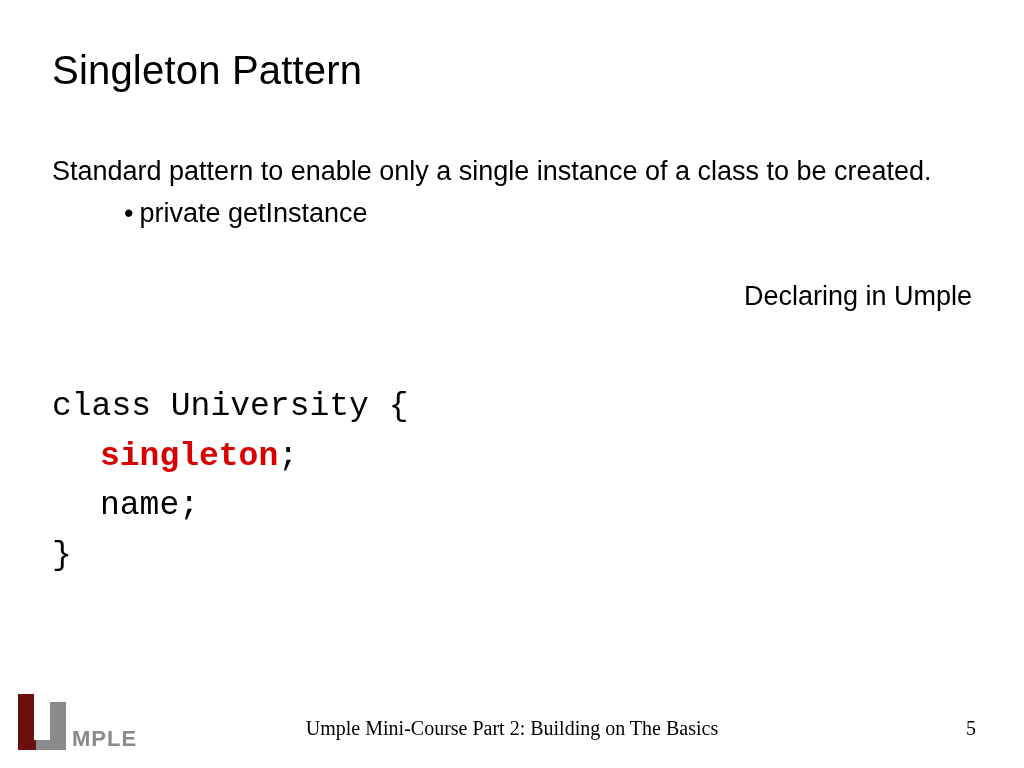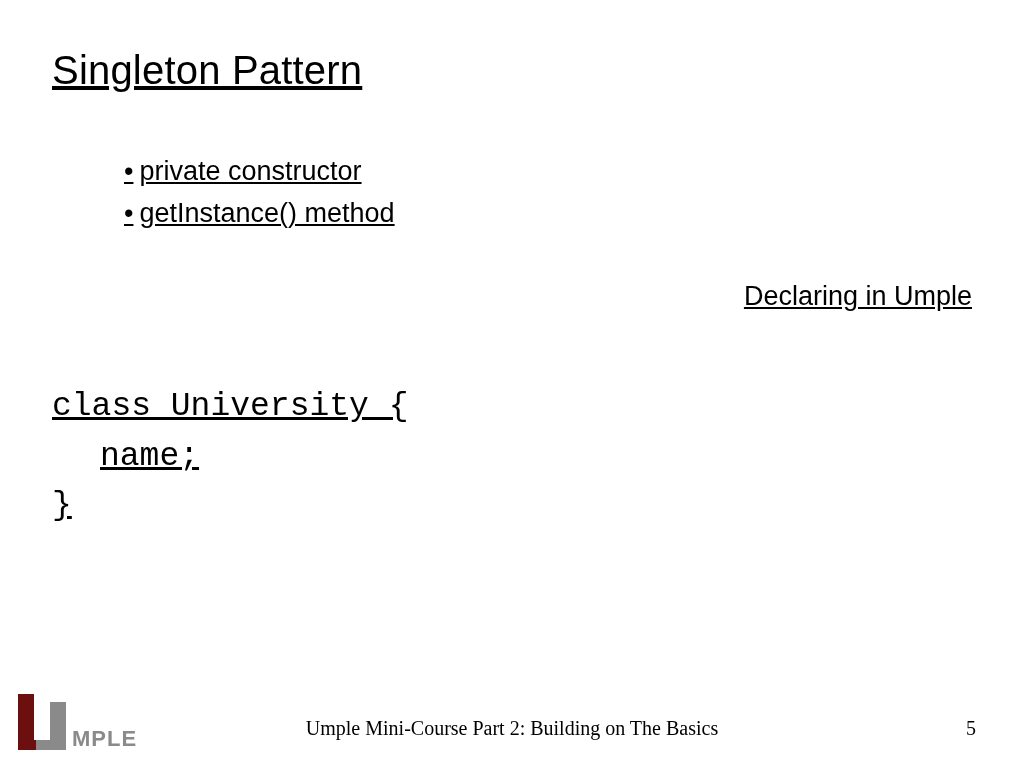--- a/index.html
+++ b/index.html
@@ -2,21 +2,20 @@
 <html><head>
 <meta charset="utf-8">
 <style>
   * { margin: 0; padding: 0; box-sizing: border-box; }
   html, body { width: 1024px; height: 768px; background: #fff; font-family: Arial, Helvetica, sans-serif; color: #000; }
   .slide {
     position: relative;
     width: 1024px;
     height: 768px;
     padding: 48px 52px 0 52px;
-    text-decoration: underline;
   }
   .title {
     font-size: 40px;
     font-weight: 400;
     margin-bottom: 60px;
     letter-spacing: 0.2px;
   }
   .body-text {
     font-size: 27px;
     line-height: 1.35;
@@ -80,34 +79,35 @@
   }
 </style>
 </head>
 <body>
 
 <div class="slide">
 
   <h1 class="title">Singleton Pattern</h1>
 
   <div class="body-text">
+    <p class="desc">Standard pattern to enable only a single instance of a class to be created.</p>
 
     <div class="bullet-list">
       <div class="bullet-item">
-        <span class="bullet-dot">•</span><span>private constructor</span>
-      </div>
-      <div class="bullet-item">
-        <span class="bullet-dot">•</span><span>getInstance() method</span>
+        <span class="bullet-dot">•</span><span>private getInstance</span>
       </div>
     </div>
 
     <p class="section-heading">Declaring in Umple</p>
 
     <div class="code">
       <div>class University {</div>
+      <div class="code-indent">
+        <span class="keyword">singleton</span><span class="punct-black">;</span>
+      </div>
       <div class="code-indent">name;</div>
       <div>}</div>
     </div>
   </div>
 
   <div class="footer">
     <div class="logo">
       <svg width="160" height="56" viewBox="0 0 160 56">
 
         <rect x="0" y="0" width="16" height="56" fill="#6b0f0f"></rect>

